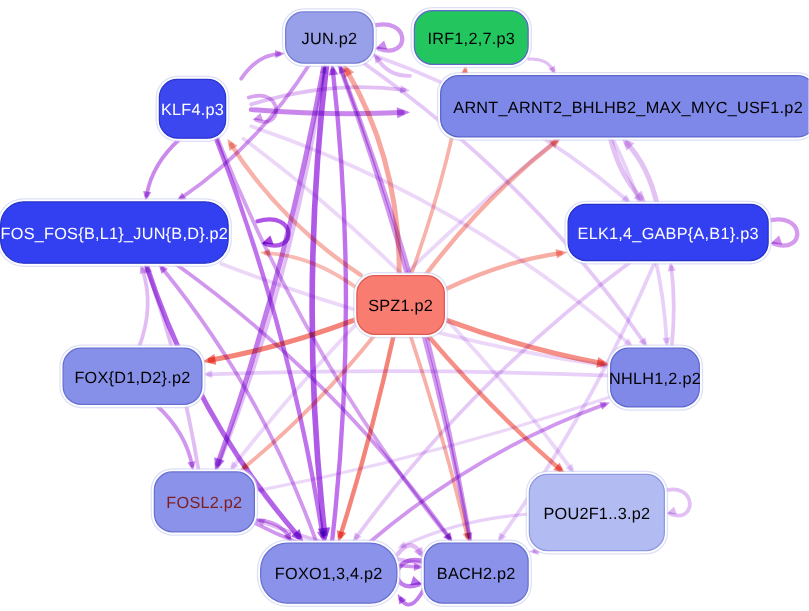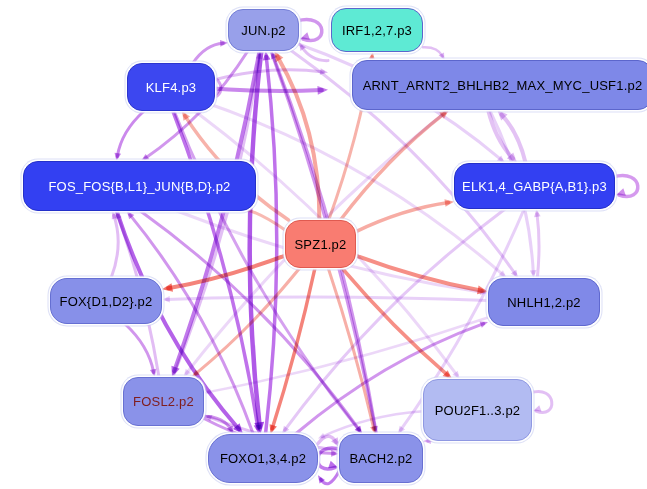--- a/index.html
+++ b/index.html
@@ -274,42 +274,42 @@
       </g>
       <g>
         <path d="M 341,449.5 C 311,440.5 311,476.5 335,467.5" stroke="#b45fe8" stroke-width="3.5" class="edge-path"></path>
         <path d="M 338,467.5 L 328.13903982186605,468.12766580698343 L 330.6827380922724,460.85995646296504 Z" fill="#b45fe8" class="edge-arrow"></path>
       </g>
     </svg>
 
 <div class="node" style="left: 228px; top: 9px; width: 71px; height: 42px; background: rgb(152, 160, 234); border-color: rgb(116, 126, 214); color: rgb(0, 0, 0);">
       <span class="lbl">JUN.p2</span>
     </div>
-    <div class="node" style="left: 331px; top: 8px; width: 92px; height: 44px; background: #5eead4; border-color: rgb(92, 102, 204); color: rgb(0, 0, 0);">
+    <div class="node" style="left: 331px; top: 8px; width: 92px; height: 44px; background: #22c55e; border-color: rgb(92, 102, 204); color: rgb(0, 0, 0);">
       <span class="lbl">IRF1,2,7.p3</span>
     </div>
-    <div class="node" style="left: 127px; top: 63px; width: 88px; height: 48px; background: rgb(60, 71, 240); border-color: rgb(44, 53, 207); color: rgb(255, 255, 255);">
+    <div class="node" style="left: 127px; top: 63px; width: 54px; height: 48px; background: rgb(60, 71, 240); border-color: rgb(44, 53, 207); color: rgb(255, 255, 255);">
       <span class="lbl">KLF4.p3</span>
     </div>
     <div class="node" style="left: 328px; top: 60px; width: 301px; height: 50px; background: rgb(126, 136, 232); border-color: rgb(92, 102, 204); color: rgb(0, 0, 0); margin-left: 24px;">
       <span class="lbl">ARNT_ARNT2_BHLHB2_MAX_MYC_USF1.p2</span>
     </div>
-    <div class="node" style="left: 23px; top: 161px; width: 233px; height: 50px; background: rgb(51, 64, 242); border-color: rgb(36, 48, 201); color: rgb(255, 255, 255);">
+    <div class="node" style="left: 0; top: 161px; width: 183px; height: 50px; background: rgb(51, 64, 242); border-color: rgb(36, 48, 201); color: rgb(255, 255, 255); border-radius: 19px;">
       <span class="lbl">FOS_FOS{B,L1}_JUN{B,D}.p2</span>
     </div>
     <div class="node" style="left: 454px; top: 163px; width: 161px; height: 46px; background: rgb(51, 64, 242); border-color: rgb(36, 48, 201); color: rgb(255, 255, 255);">
       <span class="lbl">ELK1,4_GABP{A,B1}.p3</span>
     </div>
     <div class="node" style="left: 285px; top: 220px; width: 71px; height: 48px; background: rgb(249, 124, 113); border-color: rgb(224, 90, 80); color: rgb(0, 0, 0);">
       <span class="lbl">SPZ1.p2</span>
     </div>
-    <div class="node" style="left: 50px; top: 278px; width: 112px; height: 46px; background: rgb(135, 144, 233); border-color: rgb(101, 111, 210); color: rgb(0, 0, 0); border-radius: 17px;">
+    <div class="node" style="left: 50px; top: 278px; width: 112px; height: 46px; background: rgb(135, 144, 233); border-color: rgb(101, 111, 210); color: rgb(0, 0, 0);">
       <span class="lbl">FOX{D1,D2}.p2</span>
     </div>
-    <div class="node" style="left: 488px; top: 278px; width: 112px; height: 48px; background: rgb(128, 137, 232); border-color: rgb(95, 104, 207); color: rgb(0, 0, 0);">
+    <div class="node" style="left: 488px; top: 278px; width: 72px; height: 48px; background: rgb(128, 137, 232); border-color: rgb(95, 104, 207); color: rgb(0, 0, 0);">
       <span class="lbl">NHLH1,2.p2</span>
     </div>
     <div class="node" style="left: 123px; top: 377px; width: 81px; height: 49px; background: rgb(138, 146, 233); border-color: rgb(104, 112, 210); color: #7f1d1d;">
       <span class="lbl">FOSL2.p2</span>
     </div>
     <div class="node" style="left: 423px; top: 379px; width: 109px; height: 62px; background: rgb(178, 187, 242); border-color: rgb(143, 152, 226); color: rgb(0, 0, 0);">
       <span class="lbl">POU2F1..3.p2</span>
     </div>
     <div class="node" style="left: 208px; top: 434px; width: 110px; height: 49px; background: rgb(138, 146, 233); border-color: rgb(104, 112, 210); color: rgb(0, 0, 0); border-radius: 22px;">
       <span class="lbl">FOXO1,3,4.p2</span>

